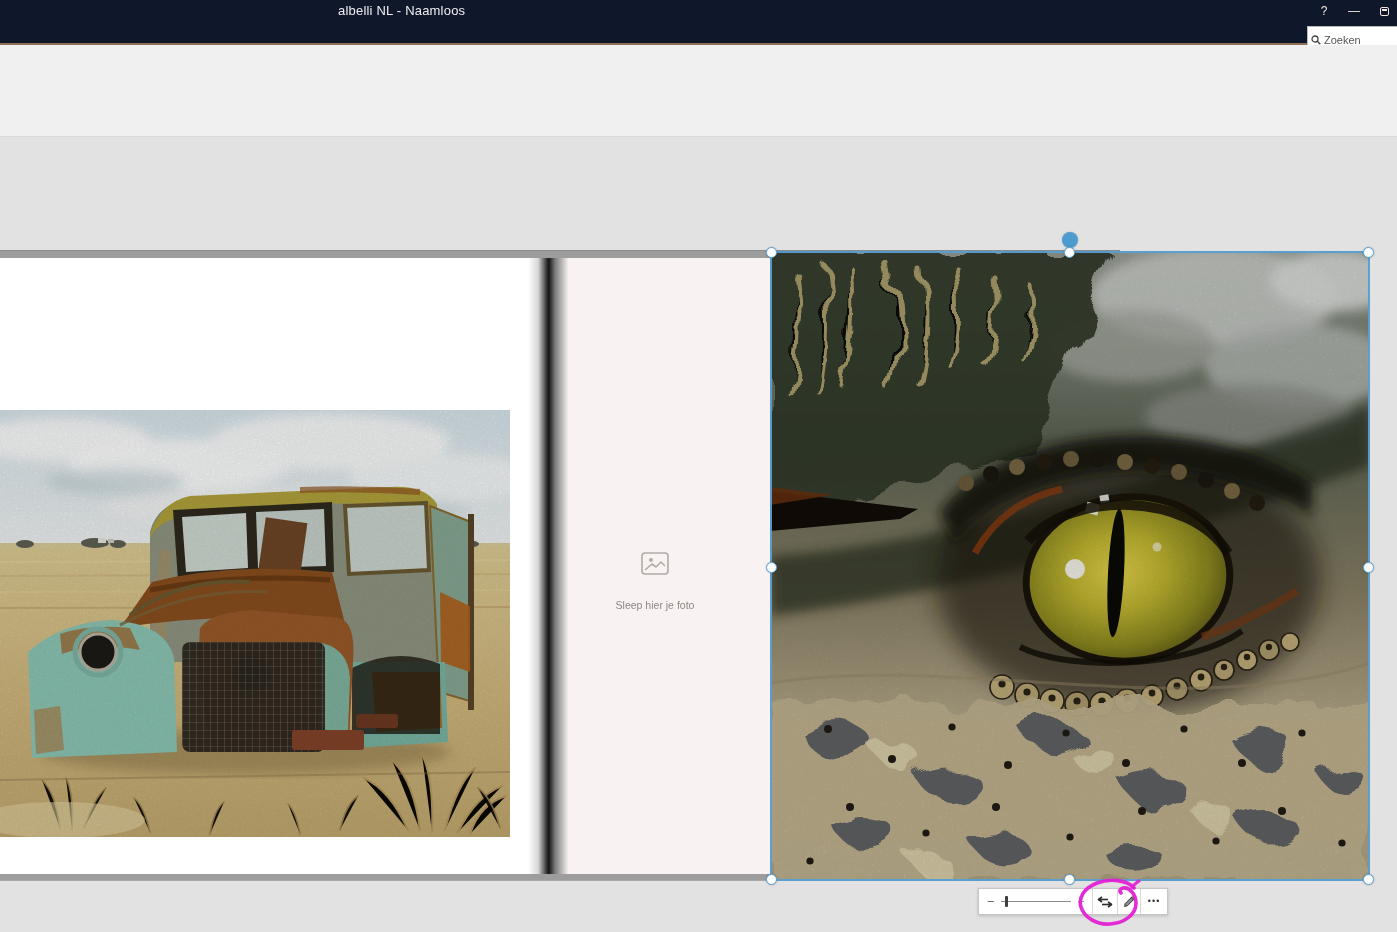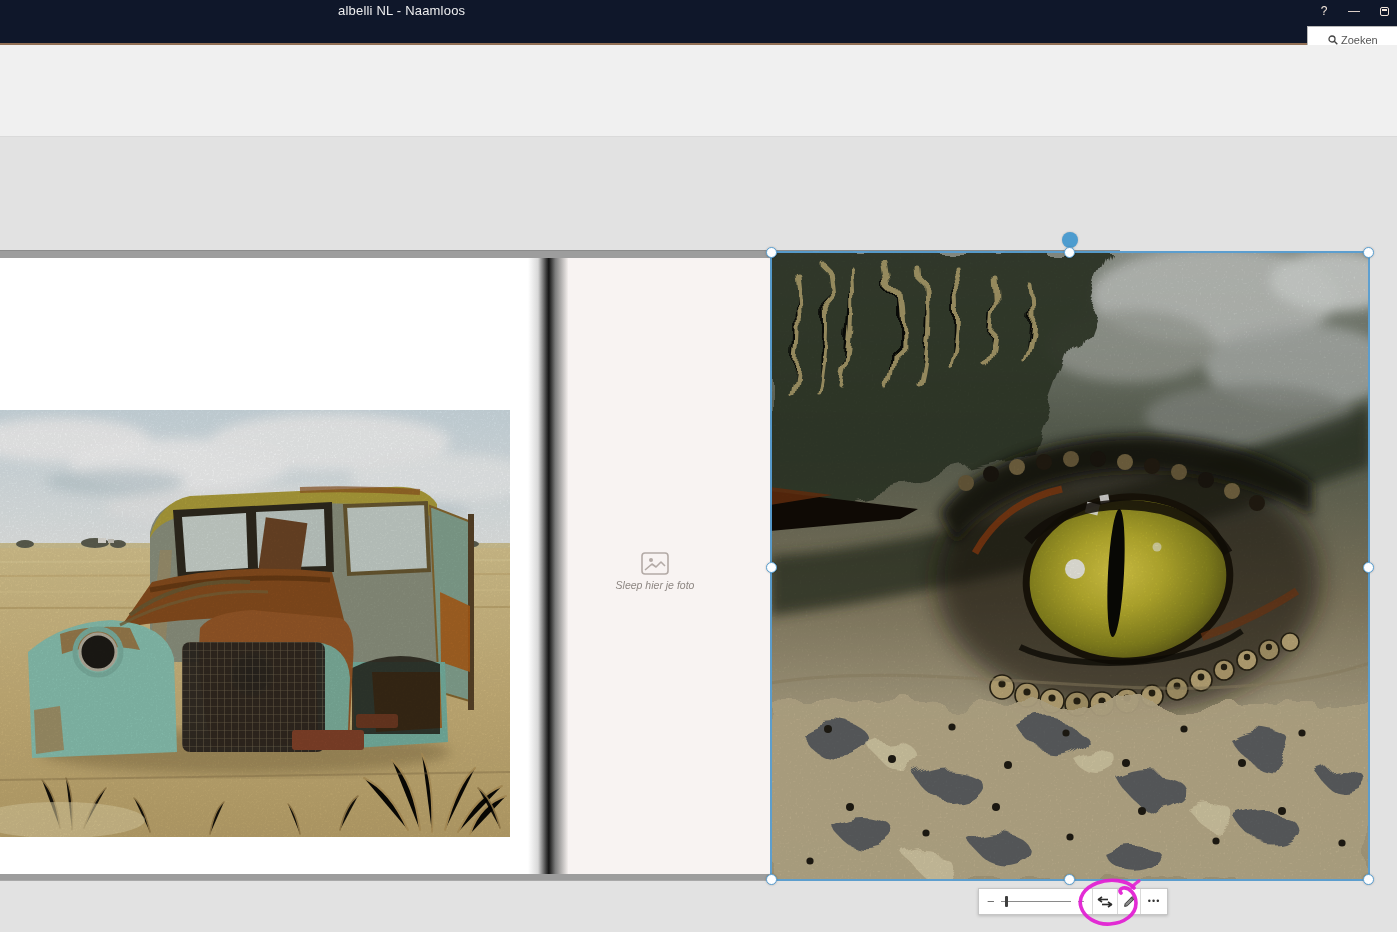--- a/index.html
+++ b/index.html
@@ -10,21 +10,21 @@
   .titlebar{position:absolute;left:0;top:0;width:1397px;height:45px;
     background:#0f172a;box-shadow:inset 0 -2px 0 rgba(255,185,120,.55);}
   .win-title{position:absolute;left:338px;top:3px;font-size:13px;
     color:rgba(255,255,255,.93);letter-spacing:.2px;}
   .win-controls{position:absolute;right:4px;top:2px;display:flex;gap:12px;align-items:center;height:18px;}
   .win-btn{width:18px;height:16px;display:flex;align-items:center;justify-content:center;
     color:rgba(255,240,228,.95);font-size:12px;cursor:default;}
   .restore-glyph{width:9px;height:9px;border:1.4px solid rgba(255,240,228,.95);border-radius:2px;position:relative;}
   .restore-glyph::before{content:"";position:absolute;left:1px;right:1px;top:1px;height:2px;background:rgba(255,240,228,.95);}
   .searchbox{position:absolute;right:0;top:26px;width:90px;height:27px;background:#fff;
-    border:1px solid #b9b9b9;border-right:none;display:flex;align-items:center;padding:0 20px;}
+    border:1px solid #b9b9b9;border-right:none;display:flex;align-items:center;padding:0 3px;}
   .searchbox svg{flex:0 0 auto;margin-right:3px;}
   .searchbox input{border:none;outline:none;width:100%;font-size:11px;color:#444;
     font-family:"Liberation Sans",sans-serif;padding:0;background:transparent;}
   .searchbox input::placeholder{color:#555;opacity:1;}
 
   
   .ribbon{position:absolute;left:0;top:45px;width:1397px;height:92px;background:#f0f0f0;
     border-bottom:1px solid #dadada;}
 
   
@@ -35,21 +35,21 @@
   .page-left{position:absolute;left:0;top:121px;width:540px;height:616px;background:#ffffff;}
   .spine{position:absolute;left:528px;top:121px;width:40px;height:616px;
     background:linear-gradient(to right,#ffffff 0%,#d8d8d8 25%,#3a3a3a 46%,#141414 52%,#7b7b7b 68%,#f3eeec 100%);}
   .page-right{position:absolute;left:568px;top:121px;width:537px;height:616px;background:#f8f3f2;}
 
   .truck-photo{position:absolute;left:0;top:273px;width:510px;height:427px;}
   .truck-photo svg,.croc-photo svg{display:block;width:100%;height:100%;}
 
   .placeholder{position:absolute;left:585px;top:415px;width:140px;text-align:center;color:#8d8682;}
   .placeholder .ph-icon{display:block;margin:0 auto;}
-  .placeholder .ph-text{display:block;margin-top:4px;font-size:10.5px;font-style:italic;}
+  .placeholder .ph-text{display:block;margin-top:24px;font-size:10.5px;}
 
   .croc-photo{position:absolute;left:770px;top:114px;width:600px;height:630px;}
 
   
   .selection{position:absolute;left:770px;top:114px;width:600px;height:630px;
     border:2px solid rgba(88,158,210,.95);pointer-events:none;}
   .handle{position:absolute;width:11px;height:11px;border-radius:50%;background:#fdfeff;
     border:1.6px solid #5aa0d2;pointer-events:auto;box-shadow:0 0 2px rgba(0,0,0,.25);}
   .rot-handle{position:absolute;width:16px;height:16px;border-radius:50%;background:#4d9ccf;
     left:290px;top:-21px;pointer-events:auto;box-shadow:0 0 2px rgba(0,0,0,.2);}

